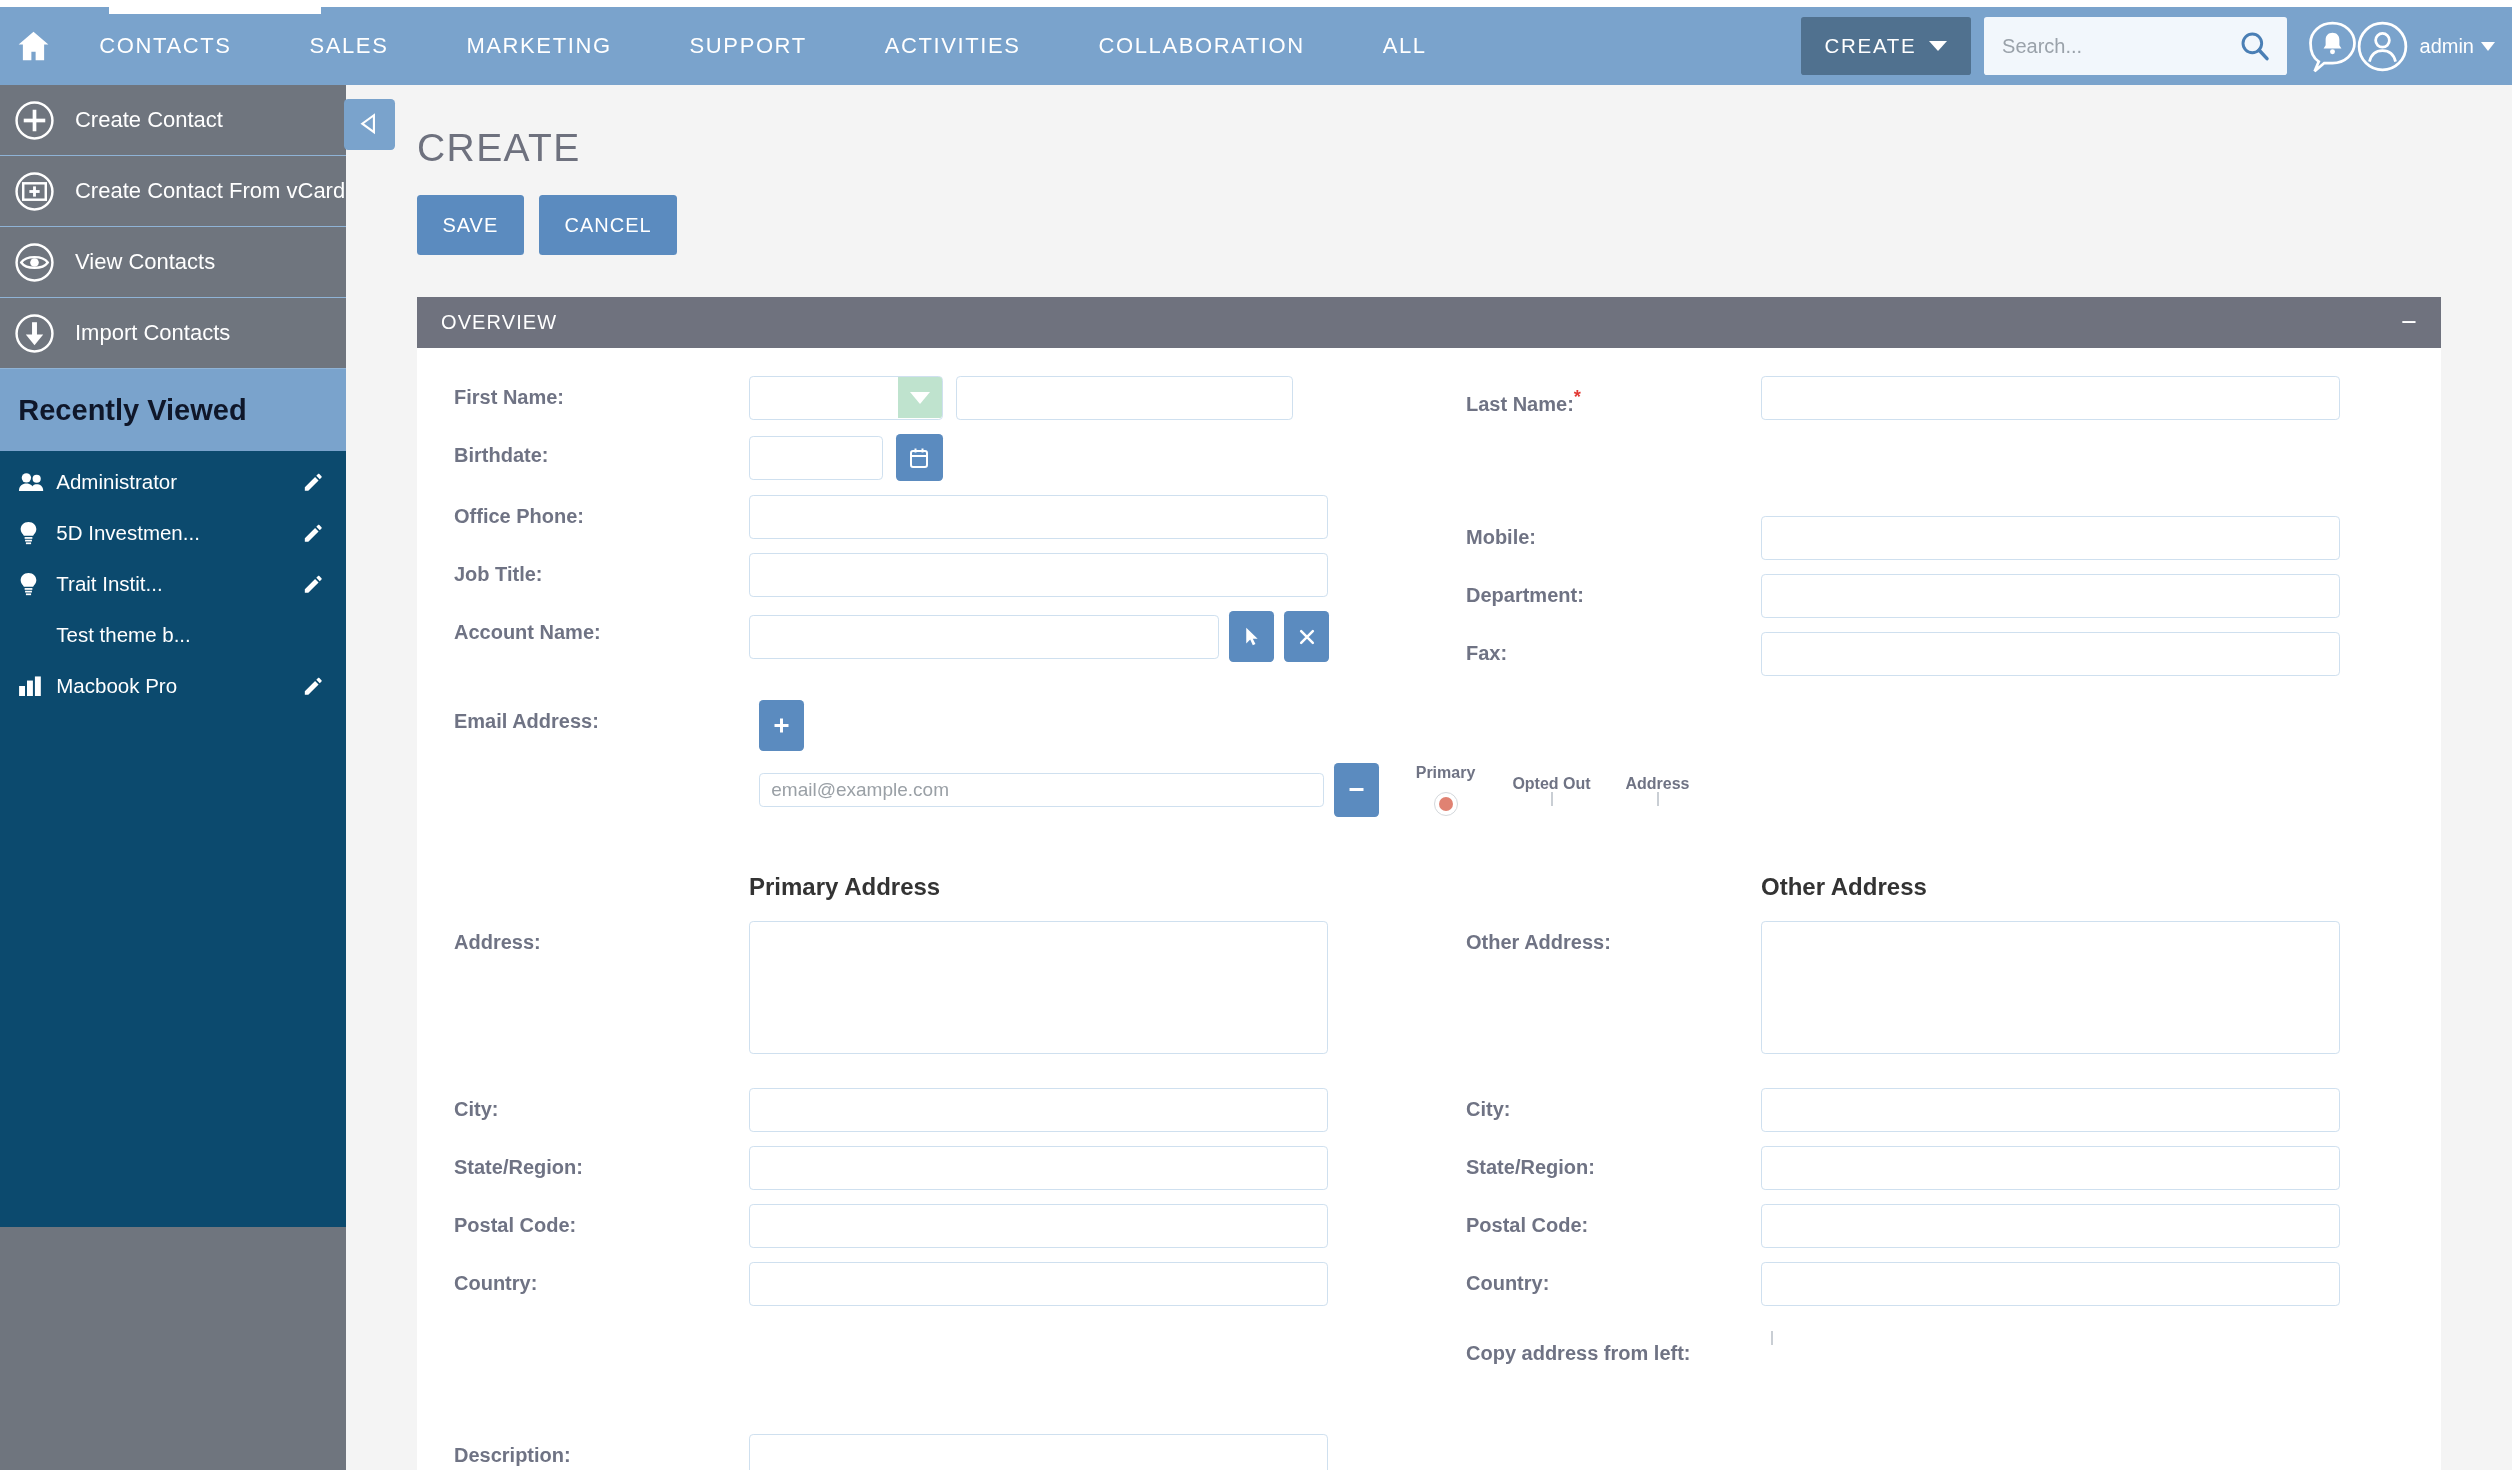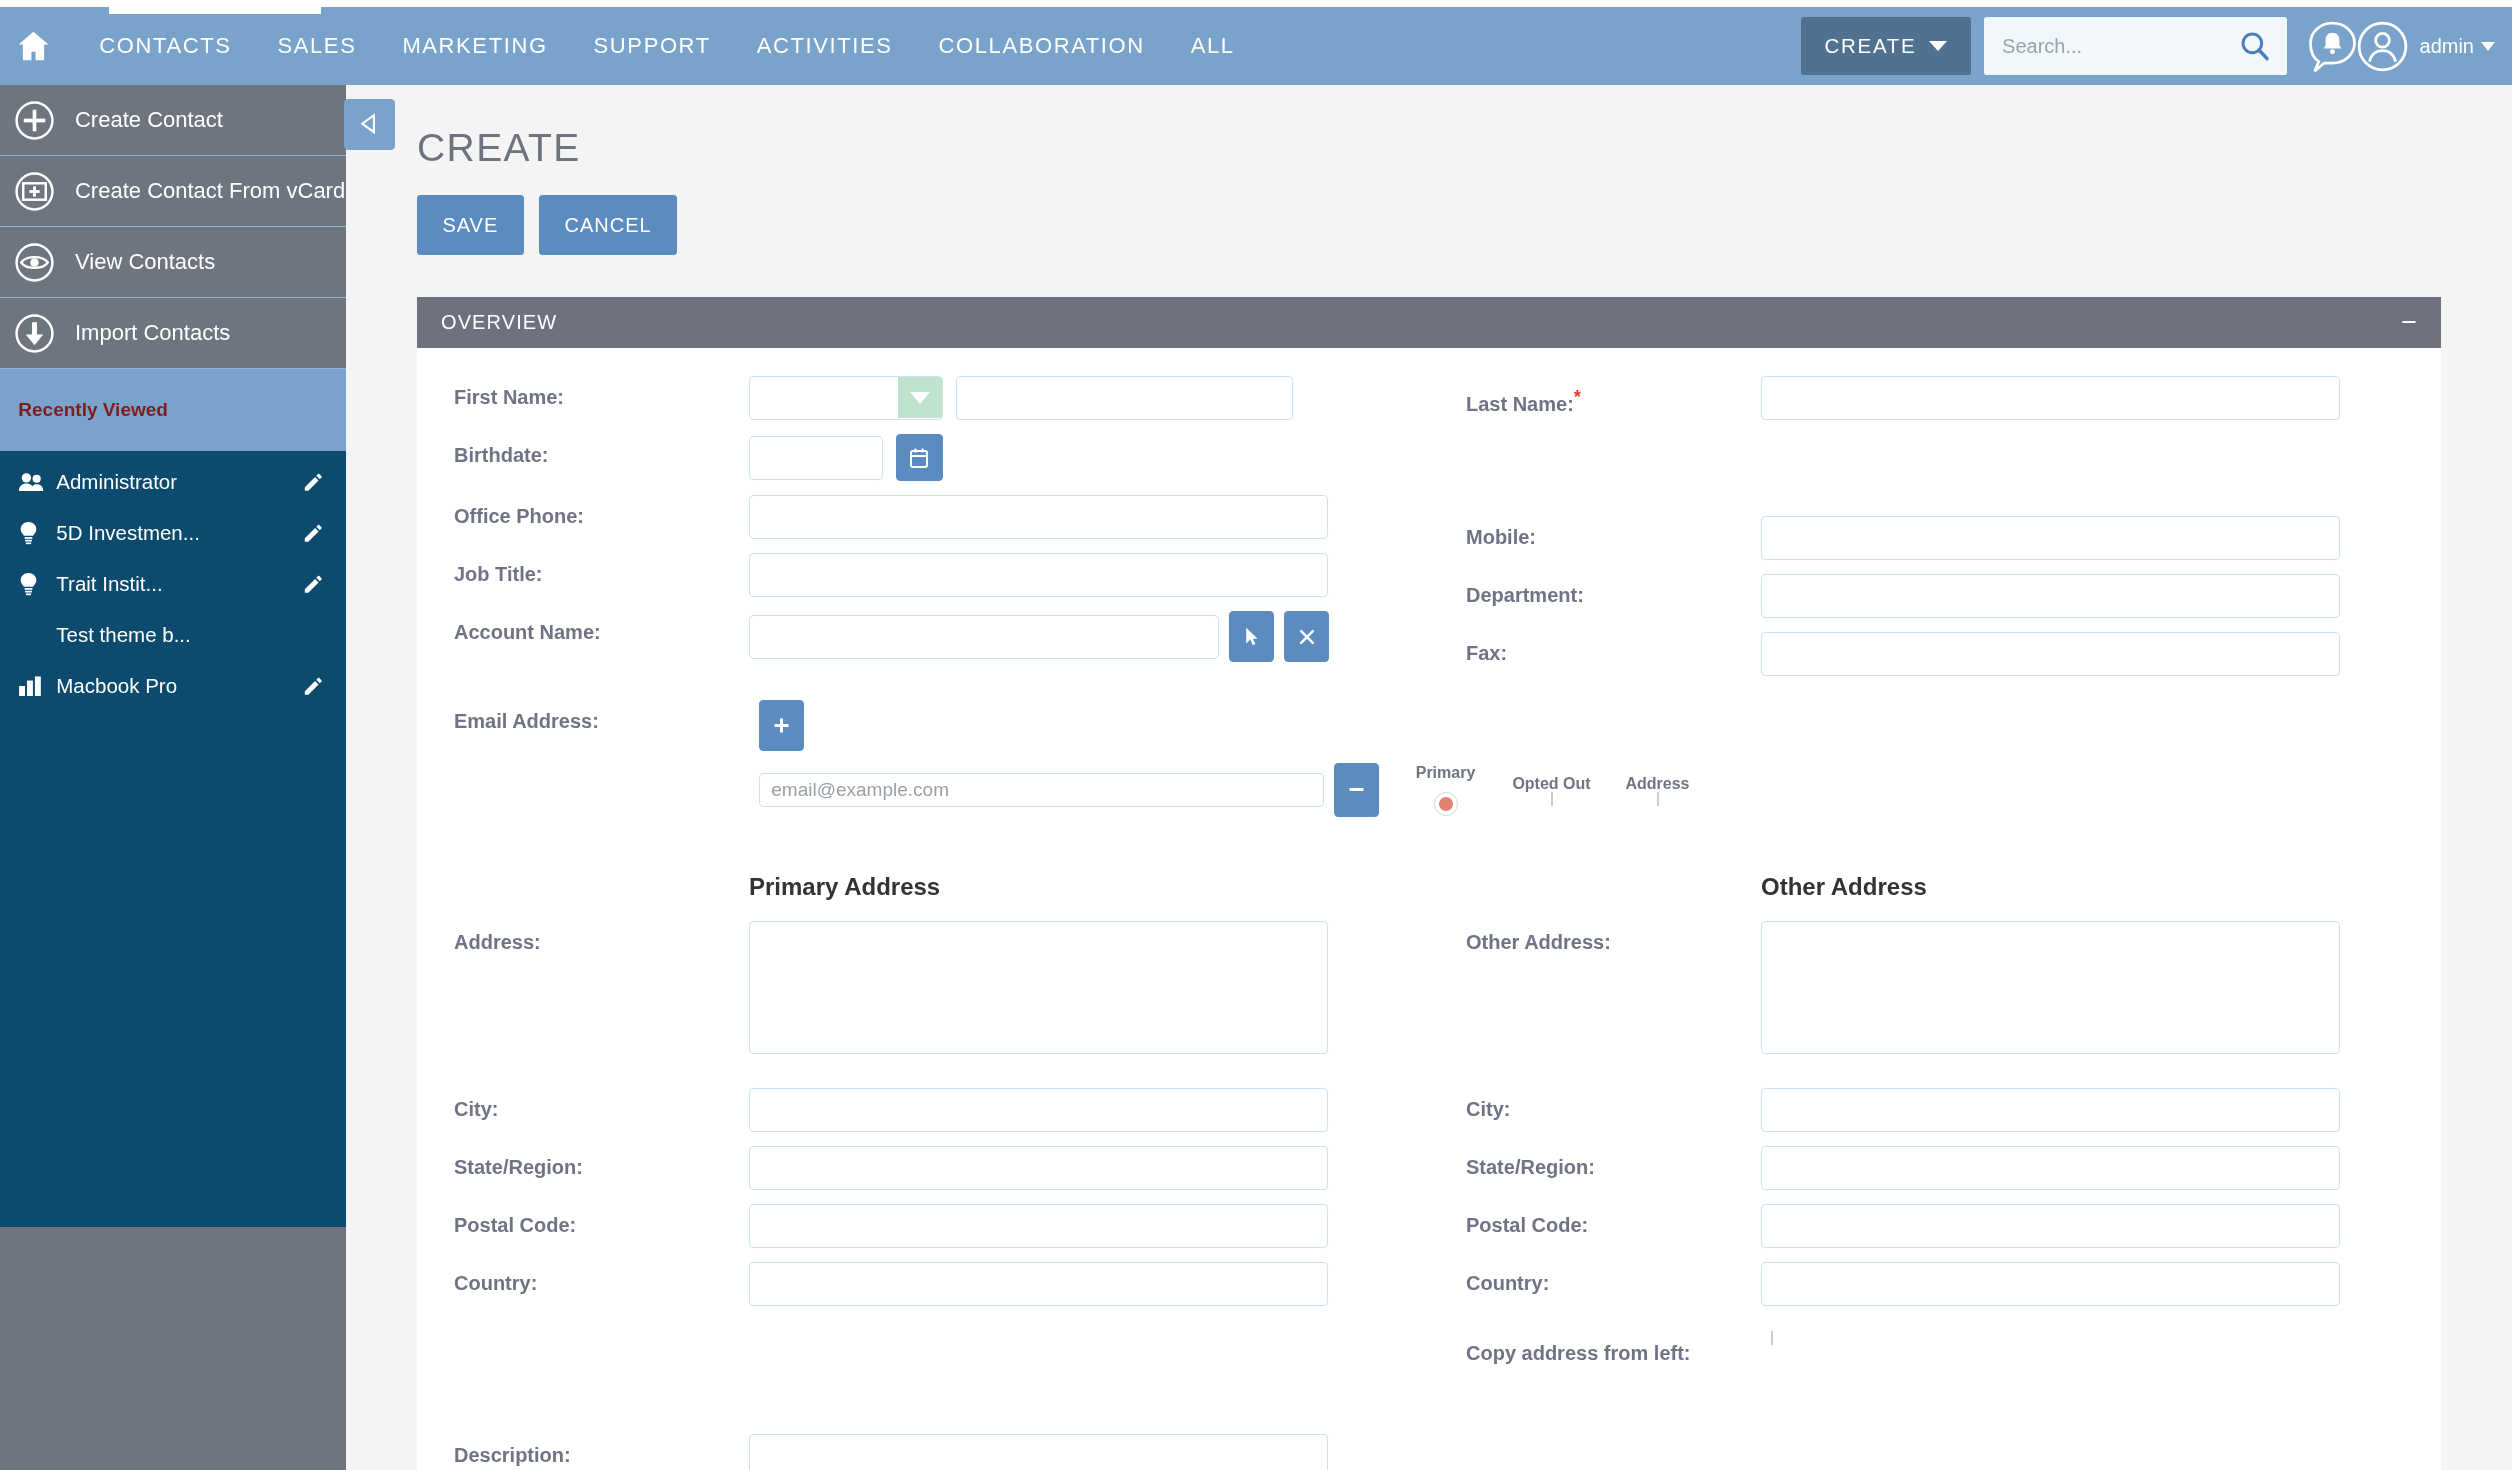--- a/index.html
+++ b/index.html
@@ -16,21 +16,21 @@
     position: absolute; top: 7px; left: 0; width: 2512px; height: 78px;
     background: #7aa3cc; display: flex; align-items: center;
   }
   .active-tab-marker {
     position:absolute; top:0; left:109px; width:212px; height:7px; background:#fff;
   }
   .home-icon {
     margin-left: 11.3px; width: 45px; height: 40px;
     display:flex; align-items:center; justify-content:center;
   }
-  .nav-links { display:flex; align-items:center; margin-left: 20px; }
+  .nav-links { display:flex; align-items:center; margin-left: 20px; gap: 32px; }
   .nav-links a {
     color:#ffffff; text-decoration:none;
     font-size: 22px; letter-spacing: 1.6px; font-weight: 400;
     padding: 0 23px; white-space:nowrap;
   }
   .nav-right {
     position:absolute; right: 17px; top: 0; height:78px;
     display:flex; align-items:center;
   }
   .create-btn {
@@ -77,21 +77,21 @@
   .side-action:first-child { border-top: none; }
   .side-icon {
     width: 44px; height:44px; margin-left: 12.7px; margin-right: 18.3px;
     display:flex; align-items:center; justify-content:center;
   }
   .side-label { color:#fff; font-size: 22px; font-weight:400; }
   .recent-head {
     background:#7aa3cc; height: 82px; display:flex; align-items:center;
     padding-left: 18.3px;
   }
-  .recent-head span { color:#7f1d1d; font-size: 19px; font-weight:bold; }
+  .recent-head span { color:#0f172a; font-size: 29px; font-weight:bold; }
   .recent-list { background:#0c4a6e; padding-top: 5.6px; min-height: 776px; }
   .recent-item {
     height: 51px; display:flex; align-items:center; padding: 0 18.3px; cursor:pointer;
   }
   .recent-ico { width: 38px; display:flex; align-items:center; }
   .recent-text { color:#fff; font-size: 20.5px; flex:1; }
   .recent-edit { width: 28px; display:flex; align-items:center; justify-content:center; }
 
   .collapse-btn {
     position:absolute; left: 344px; top: 99px;

